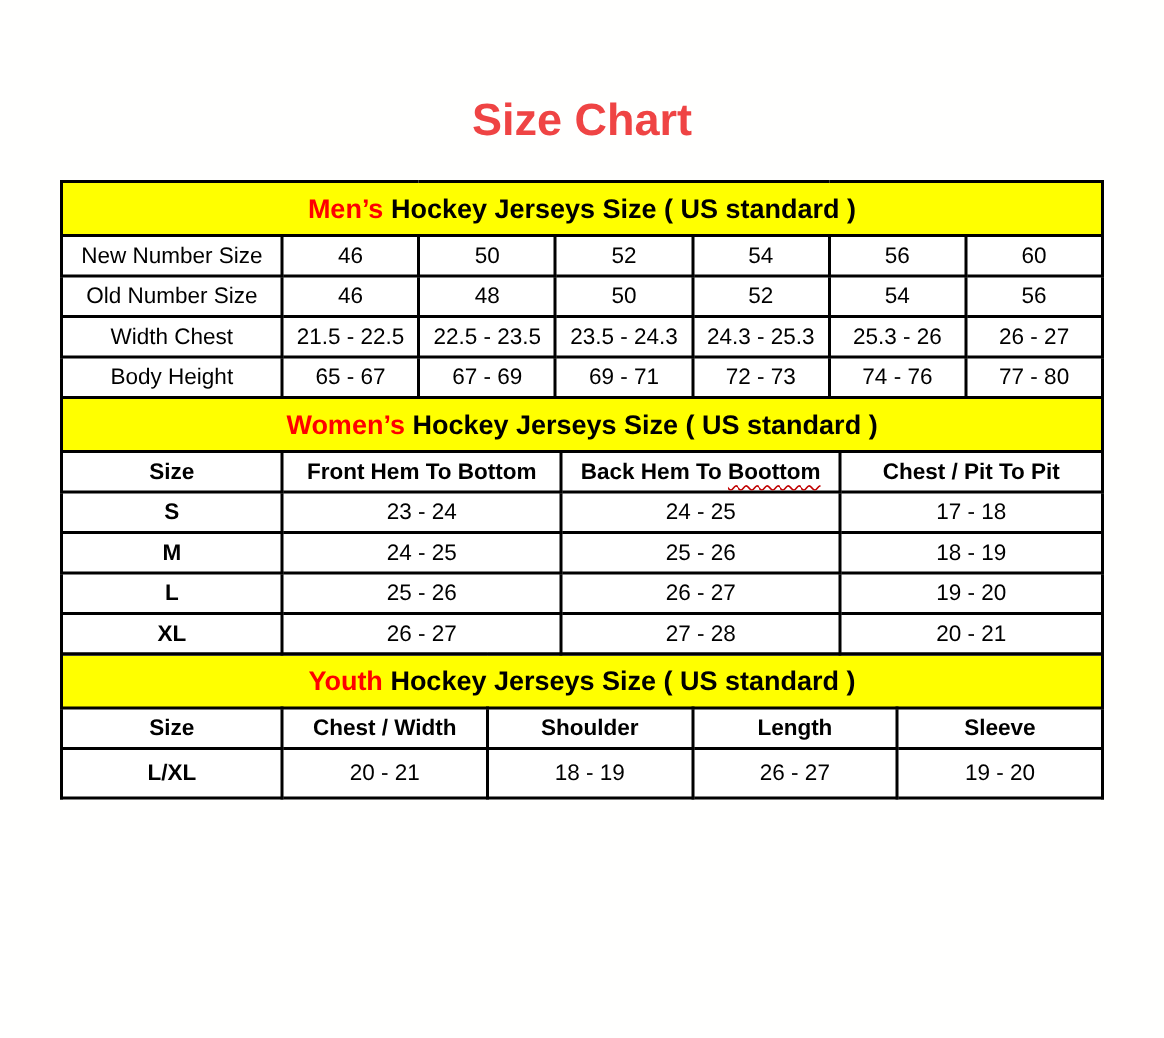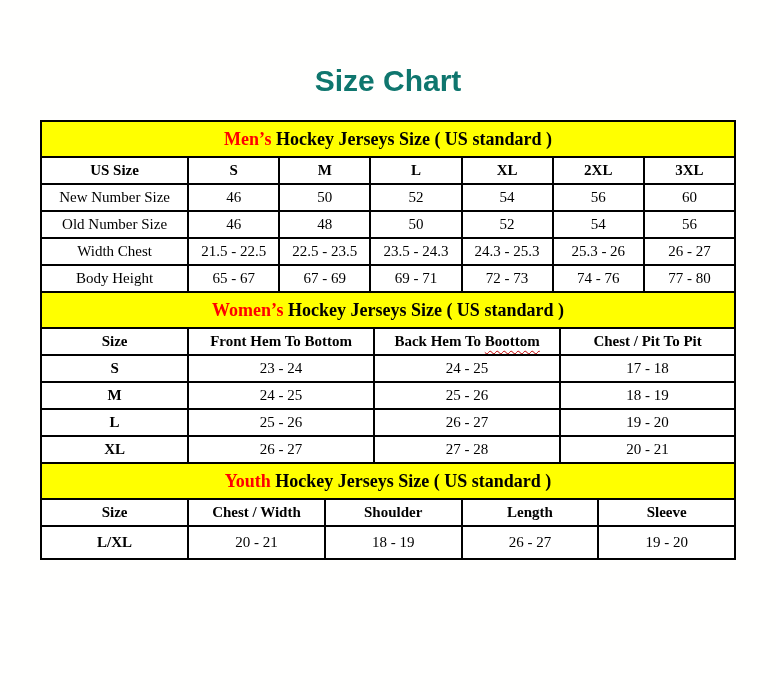--- a/index.html
+++ b/index.html
@@ -15,32 +15,32 @@
     height: 692px;
     background: #fffffe;
     overflow: hidden;
   }
   .page-title {
     padding-top: 64px;
     text-align: center;
     font-size: 30px;
     line-height: 34px;
     font-weight: bold;
-    color: #0f766e;
+    color: #ef4444;
     letter-spacing: 0px;
   }
   .chart-wrap {
     width: 696px;
     margin: 22px auto 0 auto;
   }
   table.size-table {
     width: 100%;
     border-collapse: collapse;
     table-layout: fixed;
-    font-family: Liberation Serif, serif;
+    font-family: Liberation Sans, sans-serif;
     font-size: 15px;
   }
   table.size-table + table.size-table {
     margin-top: -2px; 
   }
   .size-table th, .size-table td {
     border: 2px solid #000000;
     text-align: center;
     vertical-align: middle;
     padding: 0 2px;
@@ -93,29 +93,20 @@
           <col>
           <col>
           <col>
           <col>
           <col>
       </colgroup>
       <tbody>
           <tr>
         <th class="band-cell" colspan="7"><span class="band-red">Men’s</span><span> Hockey Jerseys Size ( US standard )</span></th>
       </tr>
-      <tr class="hdr">
-        <th>US Size</th>
-        <th>S</th>
-        <th>M</th>
-        <th>L</th>
-        <th>XL</th>
-        <th>2XL</th>
-        <th>3XL</th>
-      </tr>
       <tr class="data">
         <td class="lbl">New Number Size</td>
         <td>46</td>
         <td>50</td>
         <td>52</td>
         <td>54</td>
         <td>56</td>
         <td>60</td>
       </tr>
       <tr class="data">

